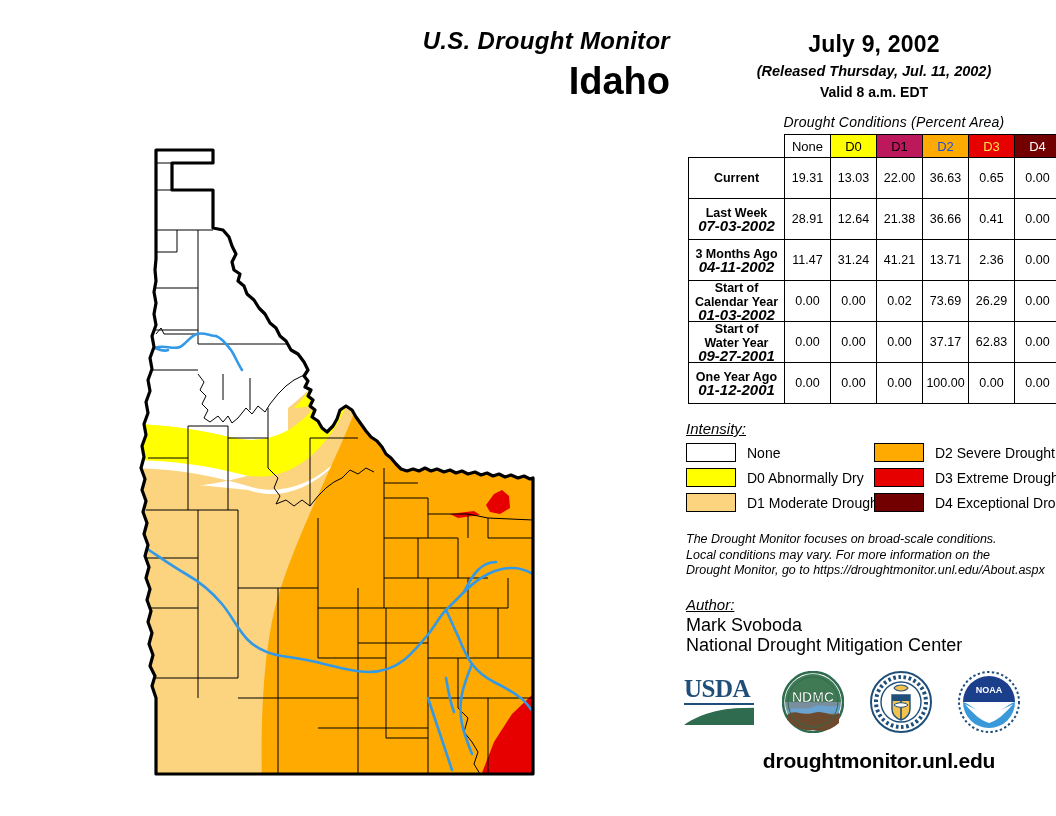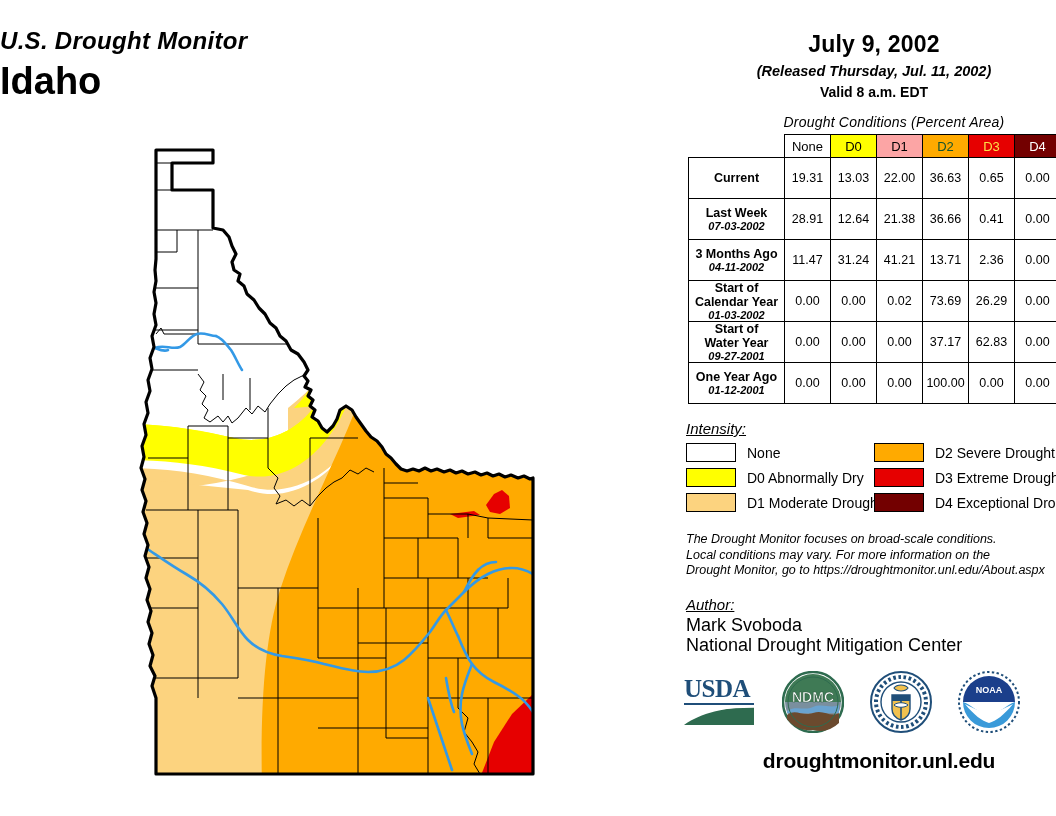--- a/index.html
+++ b/index.html
@@ -12,24 +12,24 @@
     height: 816px;
     position: relative;
     font-family: "Liberation Sans", sans-serif;
     color: #000000;
     overflow: hidden;
   }
 
   
   #title-block {
     position: absolute;
-    left: 0px;
+    left: 10px;
     top: 26px;
     width: 660px;
-    text-align: left;
+    text-align: right;
   }
   #dm-title {
     font-size: 24px;
     font-weight: bold;
     font-style: italic;
     letter-spacing: 0.3px;
     line-height: 30px;
   }
   #state-title {
     font-size: 38px;
@@ -119,28 +119,28 @@
     width: 95px;
     font-weight: bold;
     font-size: 12.5px;
     line-height: 14px;
     text-align: center;
   }
   #cond-table td.rowlabel .sub {
     display: block;
     font-weight: bold;
     font-style: italic;
-    font-size: 11px;
+    font-size: 15px;
     line-height: 12px;
   }
   #cond-table td.val { width: 45px; font-size: 12.5px; }
   .h-none { background: #ffffff; color:#000; }
   .h-d0 { background: #ffff00; color:#000; }
-  .h-d1 { background: #fca5a5; color:#000; }
-  .h-d2 { background: #ffaa00; color:#14532d; }
+  .h-d1 { background: #be185d; color:#000; }
+  .h-d2 { background: #ffaa00; color:#1d4ed8; }
   .h-d3 { background: #e60000; color:#fde047; }
   .h-d4 { background: #730000; color:#fff; }
 
   
   #legend {
     margin-top: 16px;
     margin-left: 10px;
     position: relative;
   }
   #intensity-label {

